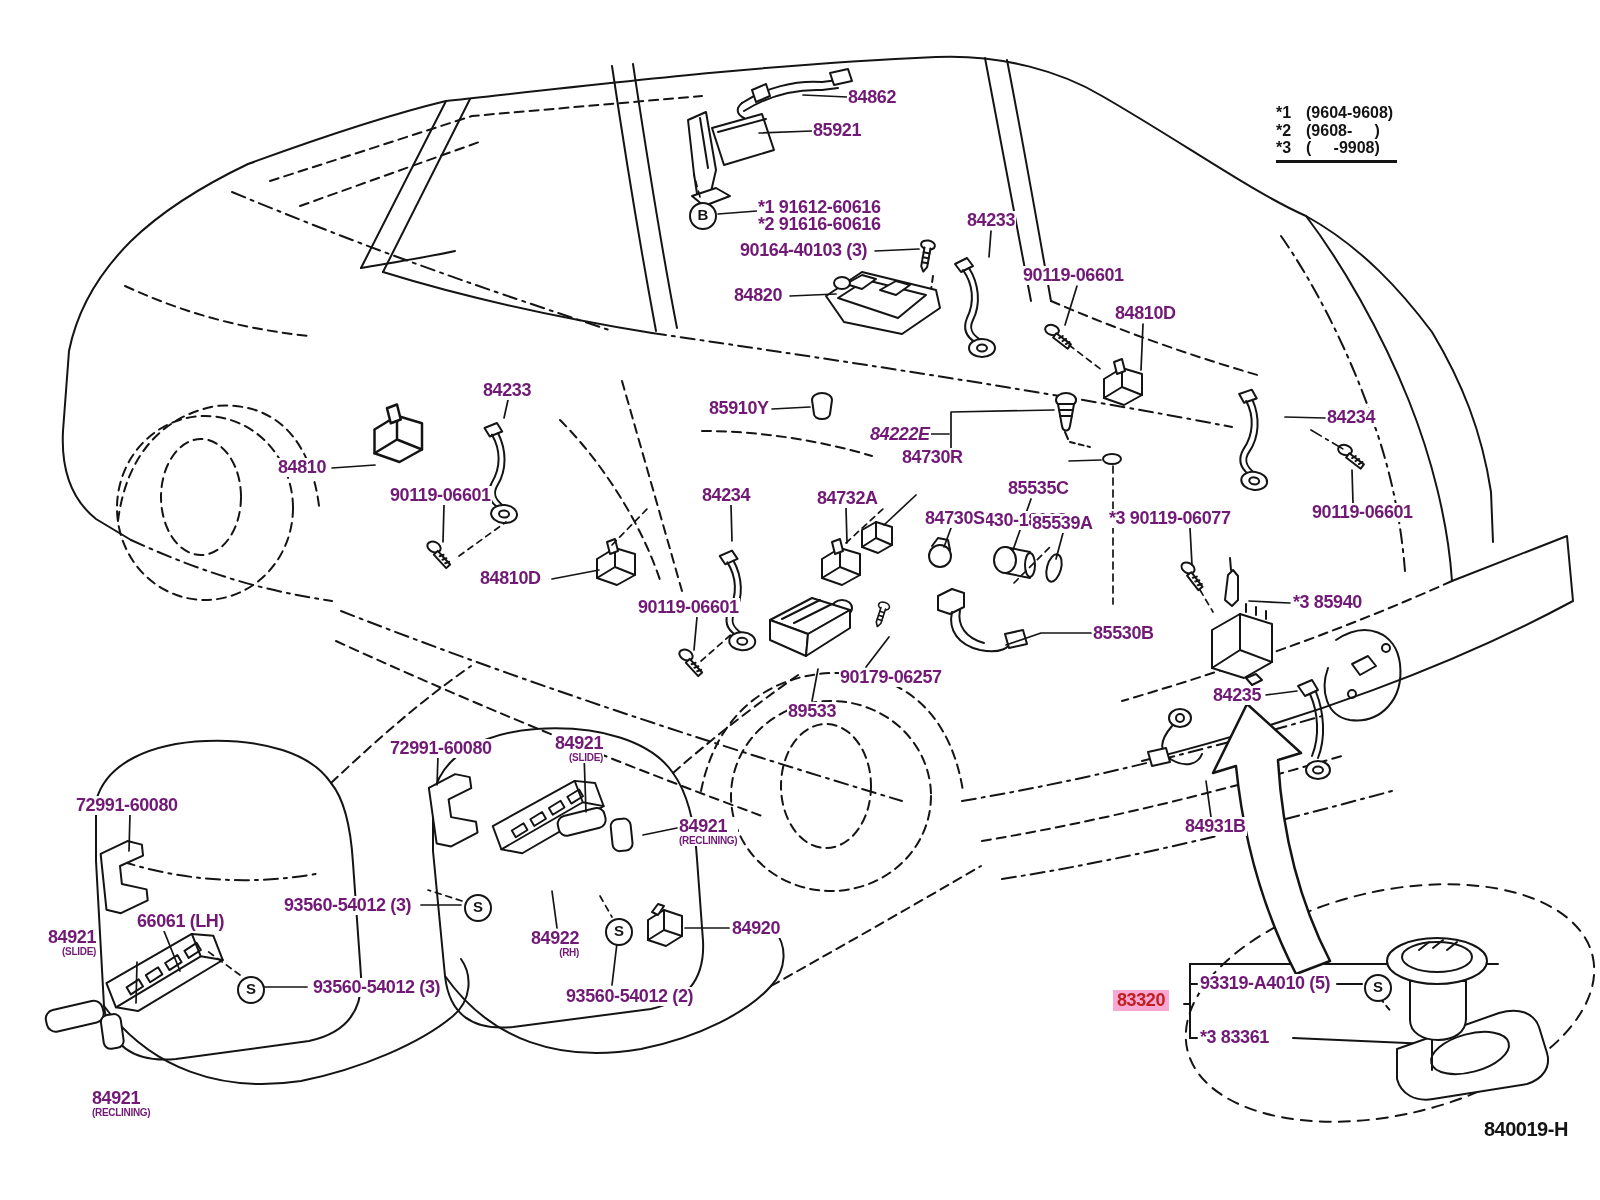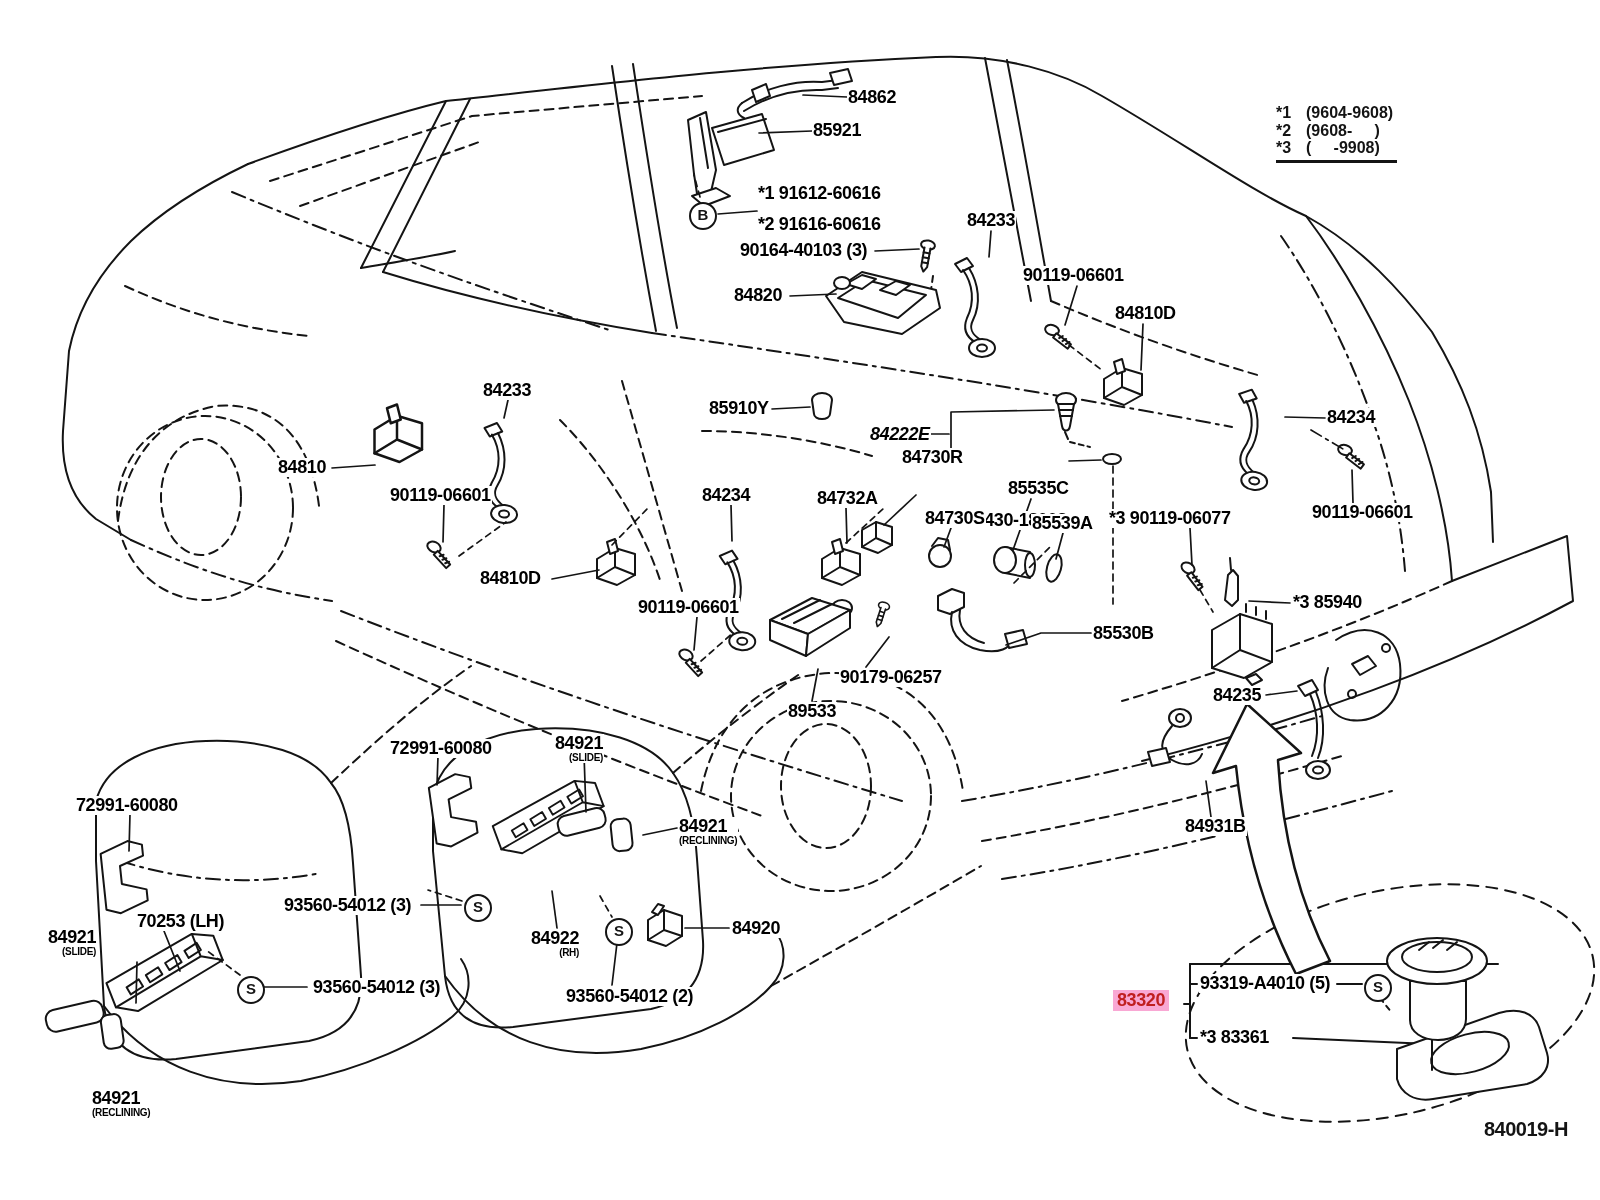--- a/index.html
+++ b/index.html
@@ -1,19 +1,19 @@
 <!DOCTYPE html>
 <html><head>
 <meta charset="utf-8">
 <style>
   html,body{margin:0;padding:0;background:#fff;}
   #stage{position:relative;width:1600px;height:1200px;background:#ffffff;overflow:hidden;
          font-family:"Liberation Sans", sans-serif;}
   #lineart{position:absolute;left:0;top:0;}
-  .plabel{position:absolute;font-weight:bold;font-size:18px;line-height:1.05;color:#000000;
+  .plabel{position:absolute;font-weight:bold;font-size:18px;line-height:1.05;color:#701a75;
           letter-spacing:-0.4px;white-space:pre;background:#fff;padding:0 1px;}
   .plabel .sub{font-size:10px;letter-spacing:-0.3px;text-align:right;}
   .plabel.hl{background:#f9a8d4;color:#c01f1f;padding:1px 4px;}
   .csym{position:absolute;width:24px;height:24px;border:2.5px solid #141414;border-radius:50%;
         background:#fff;color:#141414;font-weight:bold;font-size:15px;text-align:center;
         line-height:22px;}
   #legend{position:absolute;left:1276px;top:104px;font-weight:bold;font-size:16px;color:#141414;
           border-bottom:3px solid #141414;padding:0 4px 3px 0;}
   .lgrow{display:flex;white-space:pre;line-height:1.1;}
   .lgmark{width:30px;}
@@ -309,21 +309,21 @@
     </div>
     <div class="lgrow">
       <span class="lgmark">*3</span>
       <span>(     -9908)</span>
     </div>
   </div>
 
   <div id="labels-layer">
       <div class="plabel" style="left: 847px; top: 88px;"><div>84862</div></div>
       <div class="plabel" style="left: 812px; top: 121px;"><div>85921</div></div>
-      <div class="plabel" style="left: 757px; top: 184px;"><div>*1 91612-60616</div></div>
+      <div class="plabel" style="left: 757px; top: 198px;"><div>*1 91612-60616</div></div>
       <div class="plabel" style="left: 757px; top: 215px;"><div>*2 91616-60616</div></div>
       <div class="plabel" style="left: 739px; top: 241px;"><div>90164-40103 (3)</div></div>
       <div class="plabel" style="left: 733px; top: 286px;"><div>84820</div></div>
       <div class="plabel" style="left: 966px; top: 211px;"><div>84233</div></div>
       <div class="plabel" style="left: 1022px; top: 266px;"><div>90119-06601</div></div>
       <div class="plabel" style="left: 1114px; top: 304px;"><div>84810D</div></div>
       <div class="plabel" style="left: 1326px; top: 408px;"><div>84234</div></div>
       <div class="plabel" style="left: 1311px; top: 503px;"><div>90119-06601</div></div>
       <div class="plabel" style="left: 482px; top: 381px;"><div>84233</div></div>
       <div class="plabel" style="left: 708px; top: 399px;"><div>85910Y</div></div>
@@ -345,21 +345,21 @@
       <div class="plabel" style="left: 1212px; top: 686px;"><div>84235</div></div>
       <div class="plabel" style="left: 839px; top: 668px;"><div>90179-06257</div></div>
       <div class="plabel" style="left: 787px; top: 702px;"><div>89533</div></div>
       <div class="plabel" style="left: 1184px; top: 817px;"><div>84931B</div></div>
       <div class="plabel" style="left: 389px; top: 739px;"><div>72991-60080</div></div>
       <div class="plabel" style="left: 554px; top: 734px;"><div>84921</div><div class="sub">(SLIDE)</div></div>
       <div class="plabel" style="left: 75px; top: 796px;"><div>72991-60080</div></div>
       <div class="plabel" style="left: 678px; top: 817px;"><div>84921</div><div class="sub">(RECLINING)</div></div>
       <div class="plabel" style="left: 283px; top: 896px;"><div>93560-54012 (3)</div></div>
       <div class="plabel" style="left: 47px; top: 928px;"><div>84921</div><div class="sub">(SLIDE)</div></div>
-      <div class="plabel" style="left: 136px; top: 912px;"><div>70253 (LH)</div></div>
+      <div class="plabel" style="left: 136px; top: 912px;"><div>66061 (LH)</div></div>
       <div class="plabel" style="left: 530px; top: 929px;"><div>84922</div><div class="sub">(RH)</div></div>
       <div class="plabel" style="left: 731px; top: 919px;"><div>84920</div></div>
       <div class="plabel" style="left: 312px; top: 978px;"><div>93560-54012 (3)</div></div>
       <div class="plabel" style="left: 565px; top: 987px;"><div>93560-54012 (2)</div></div>
       <div class="plabel" style="left: 91px; top: 1089px;"><div>84921</div><div class="sub">(RECLINING)</div></div>
       <div class="plabel" style="left: 1199px; top: 974px;"><div>93319-A4010 (5)</div></div>
       <div class="plabel hl" style="left: 1113px; top: 990px;"><div>83320</div></div>
       <div class="plabel" style="left: 1199px; top: 1028px;"><div>*3 83361</div></div>
     </div>
 

